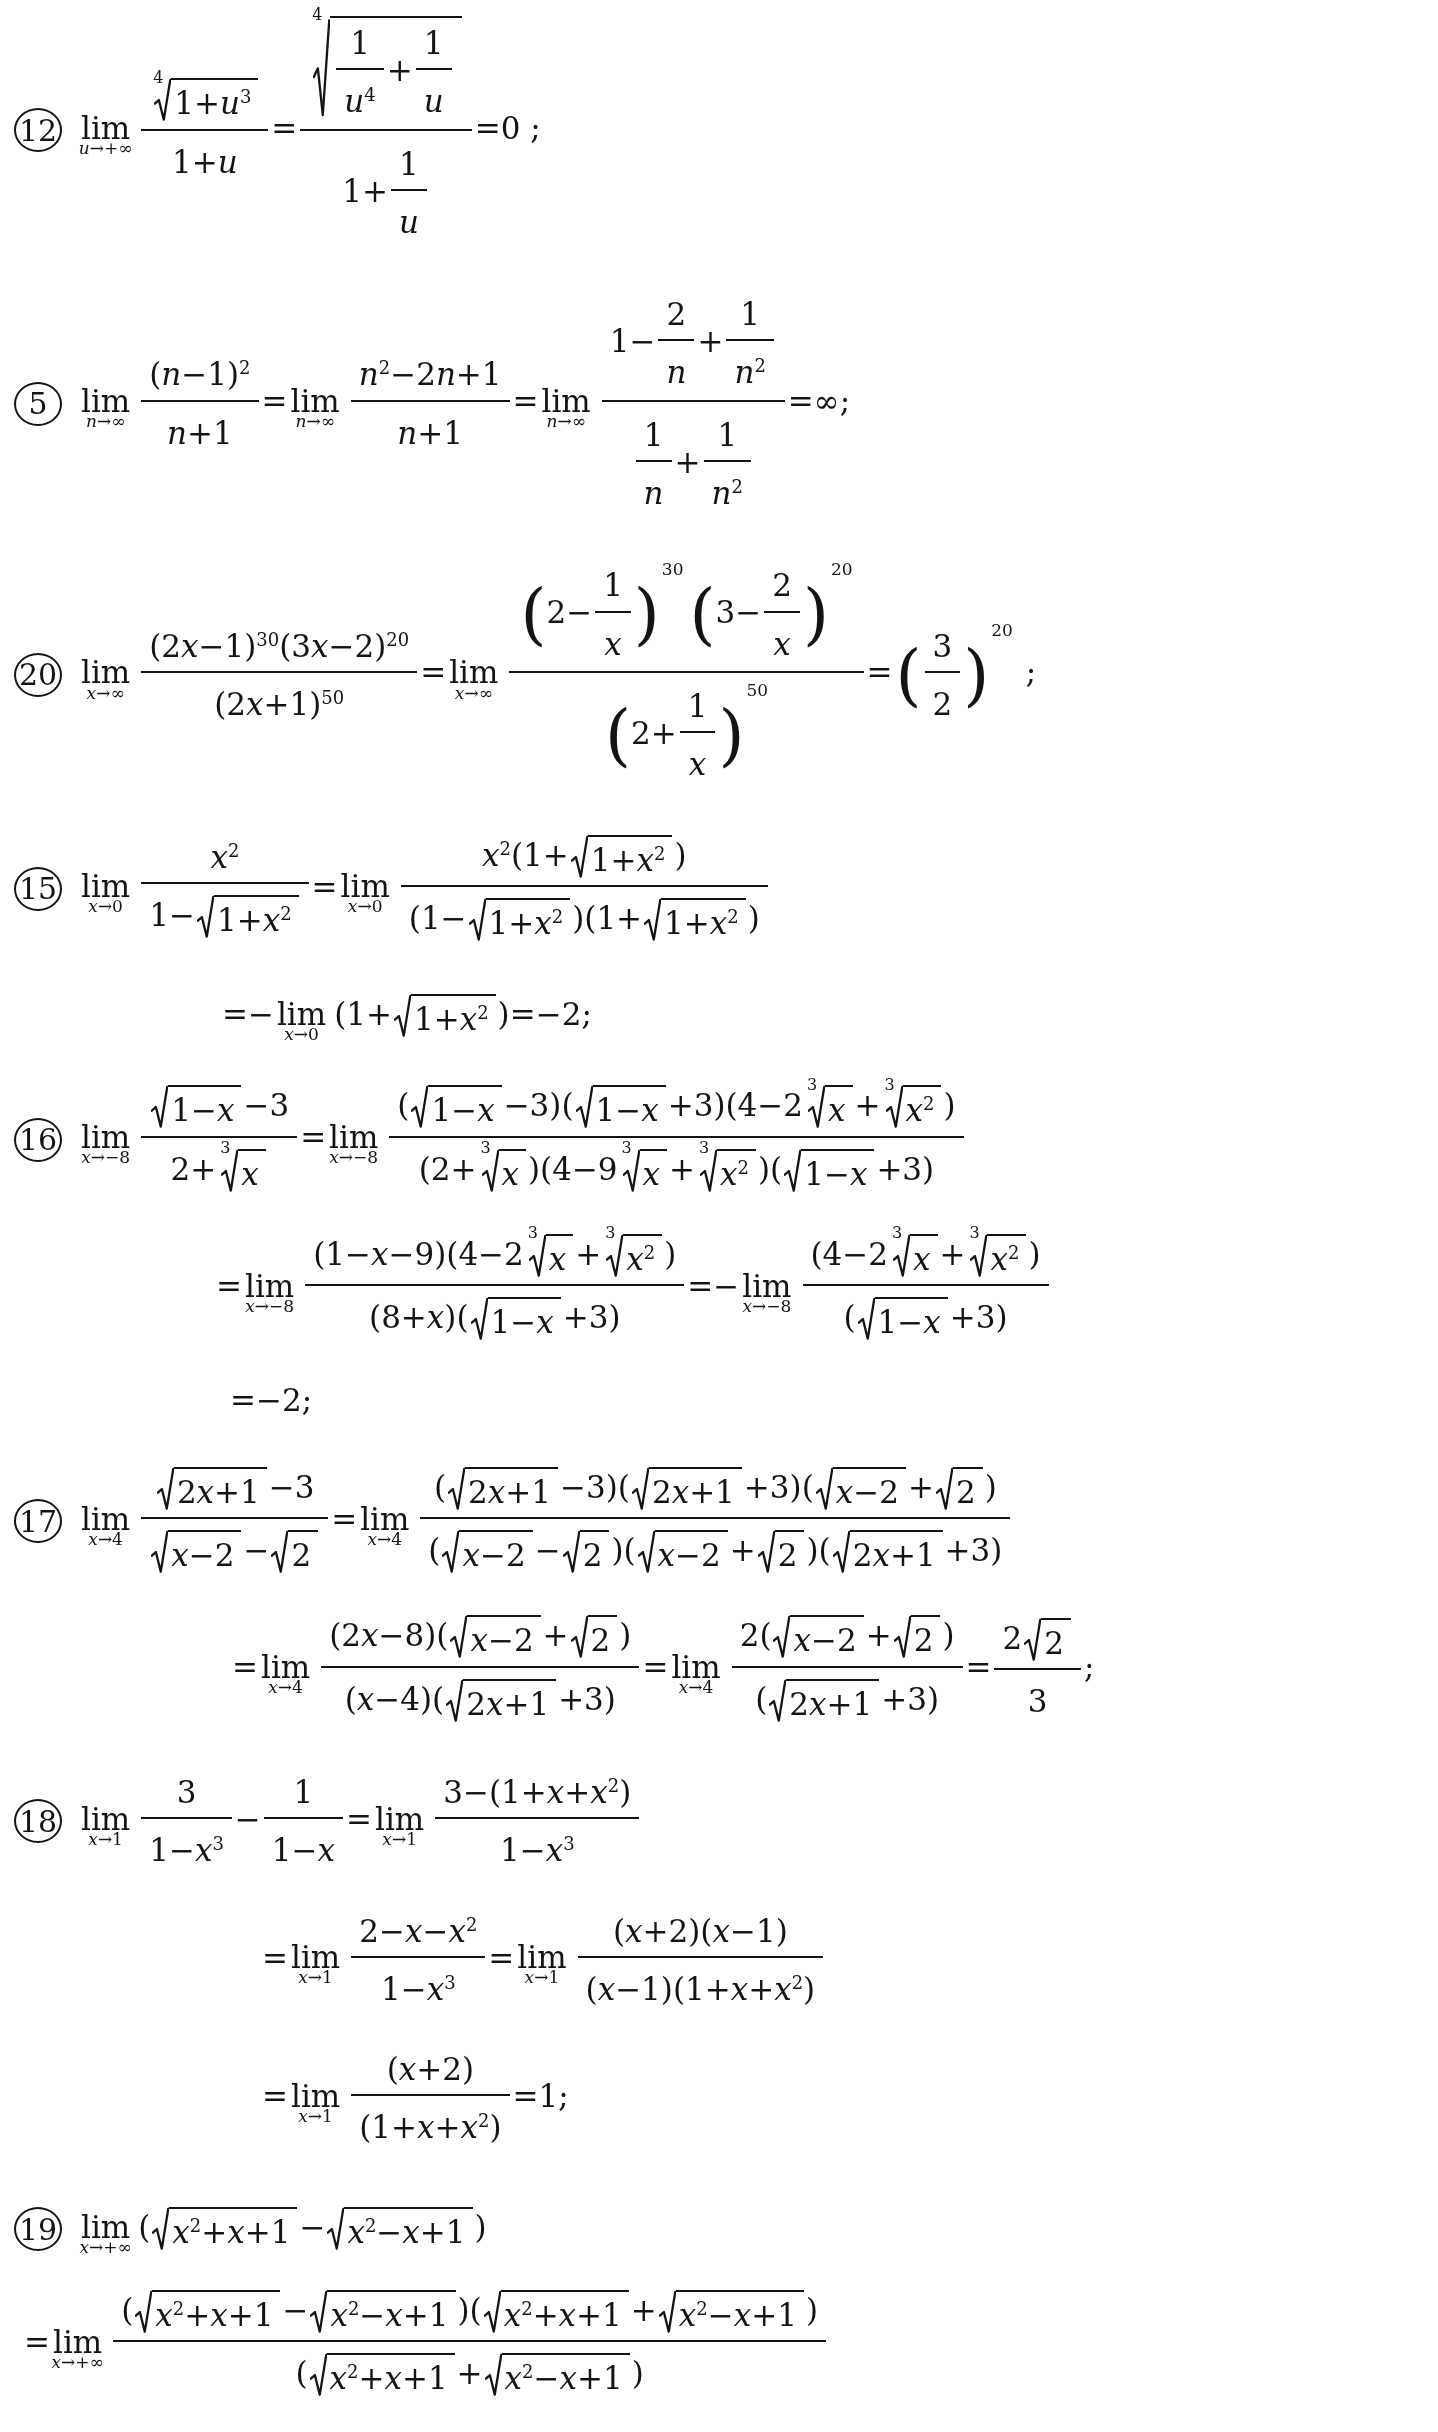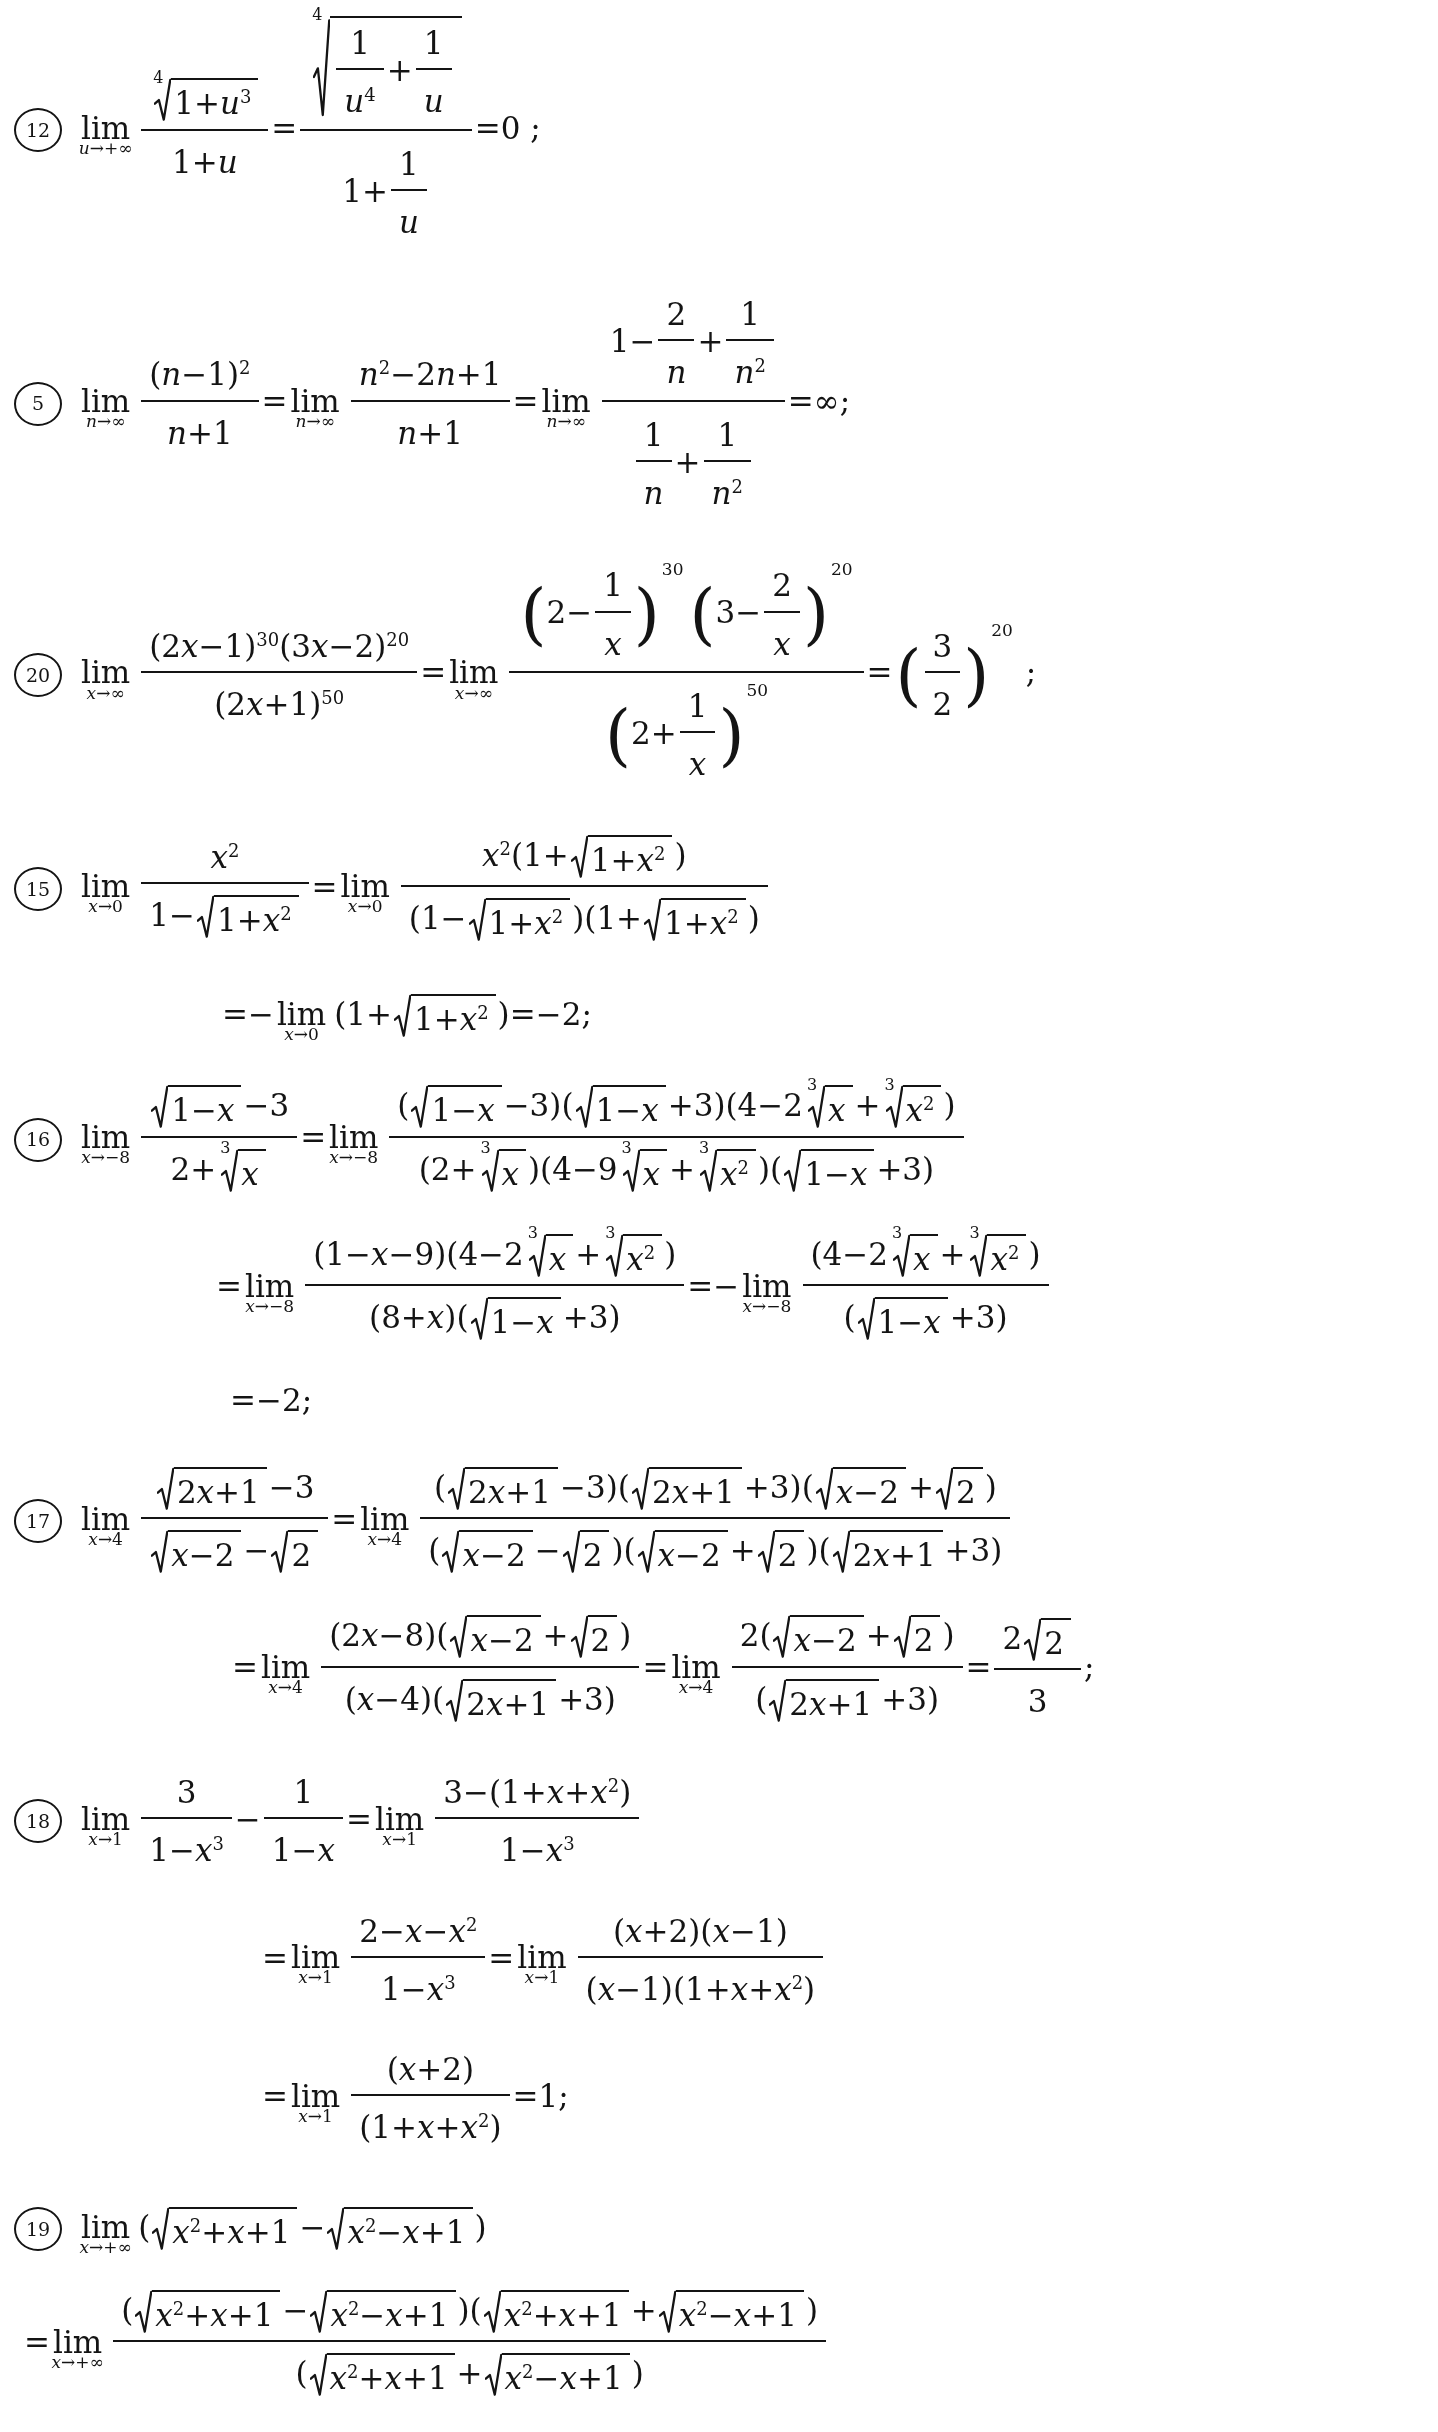--- a/index.html
+++ b/index.html
@@ -10,21 +10,21 @@
   }
   .page{padding:14px 8px 20px 14px;}
   .problem{margin-bottom:44px;}
   .eqline{display:block;white-space:nowrap;font-size:31px;line-height:1.3;}
   .eqline + .eqline{margin-top:36px;}
 
   
   .pnum{
     display:inline-flex;align-items:center;justify-content:center;
     width:44px;height:40px;border:2.5px solid #141414;border-radius:50%;
-    font-size:19px;vertical-align:middle;margin-right:16px;flex:none;
+    font-size:30px;vertical-align:middle;margin-right:16px;flex:none;
   }
 
   
   .tr{display:inline;}
   .var{font-style:italic;}
 
   
   .frac{
     display:inline-flex;flex-direction:column;align-items:center;
     vertical-align:middle;text-align:center;margin:0 3px;

